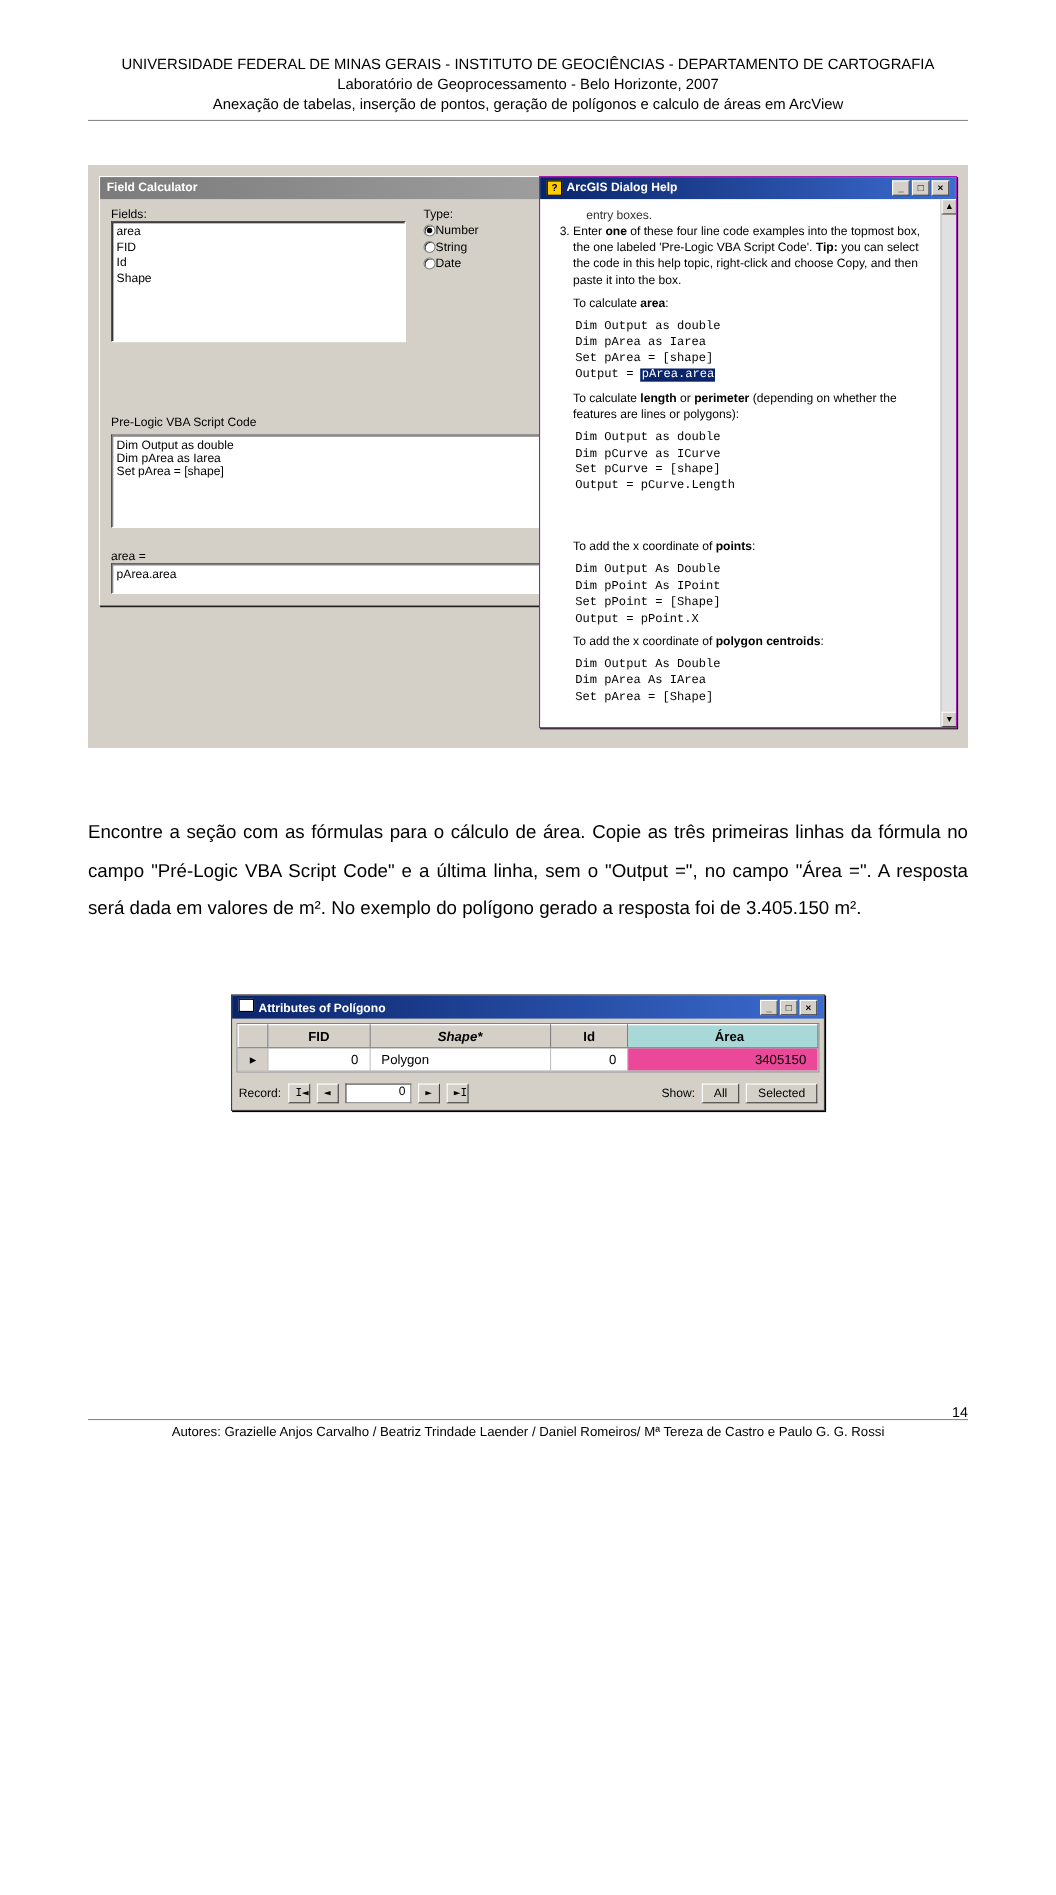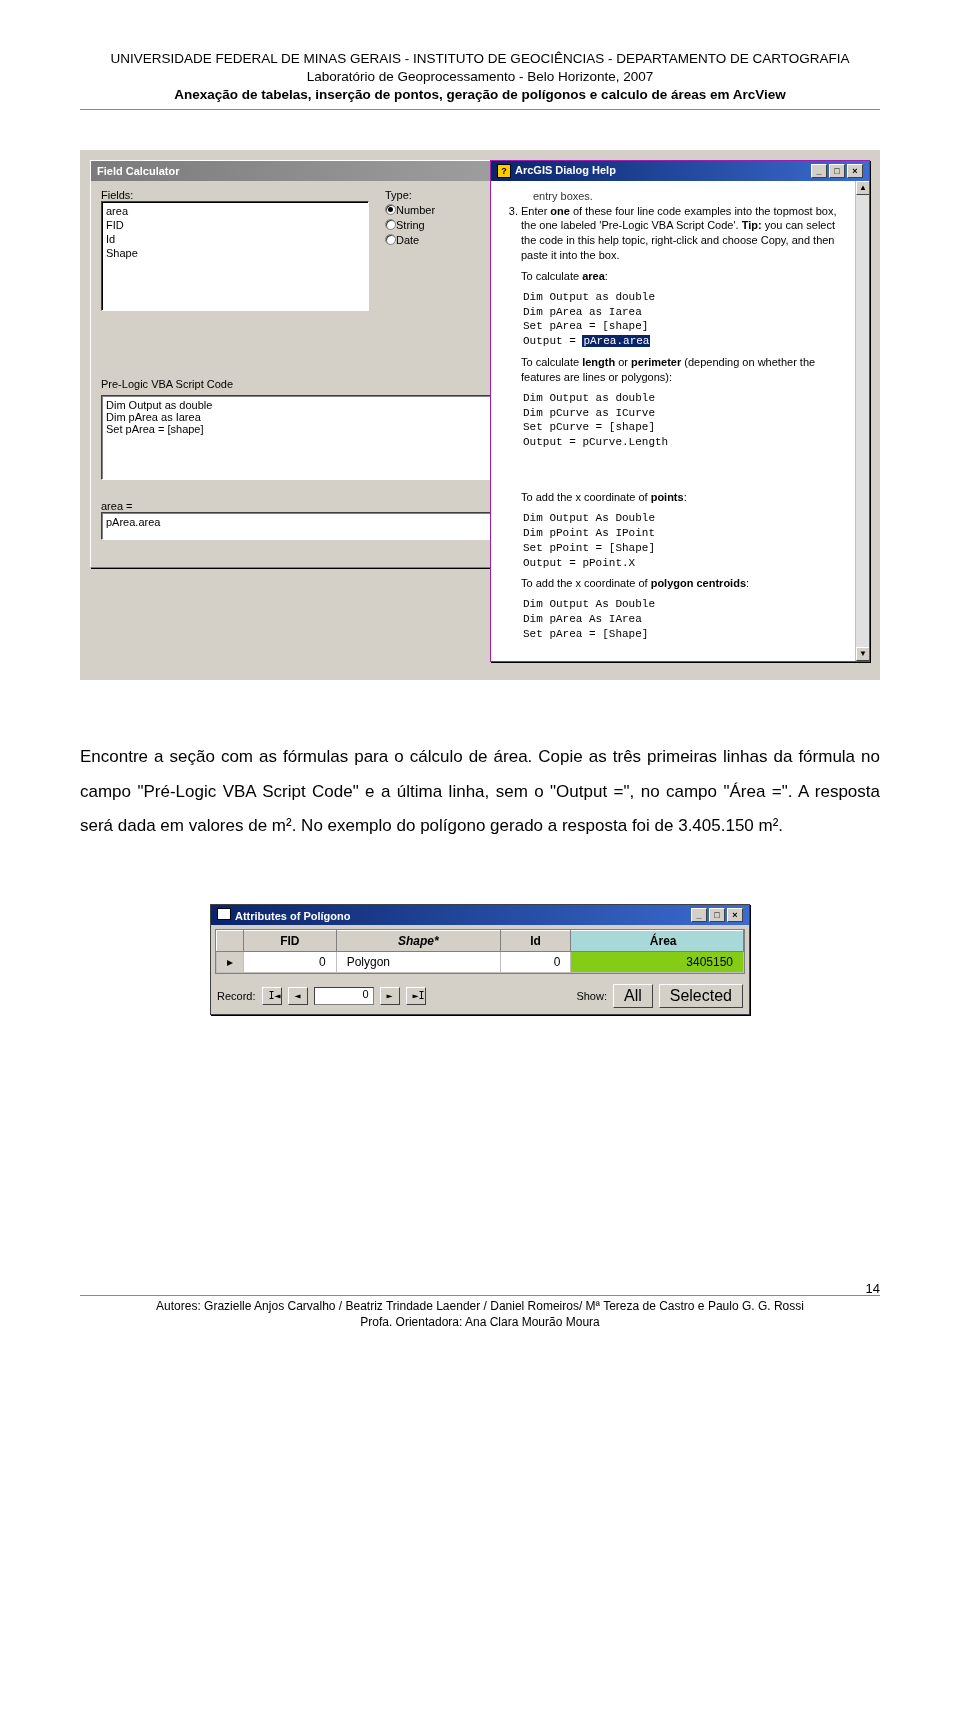--- a/index.html
+++ b/index.html
@@ -15,21 +15,21 @@
     padding: 50px 80px 30px 80px;
   }
   .doc-header {
     text-align: center;
     font-size: 13.5px;
     line-height: 1.35;
     border-bottom: 1px solid #888;
     padding-bottom: 4px;
     margin-bottom: 40px;
   }
-  .doc-header .bold { font-weight: bold; }
+  .doc-header .bold { font-weight: normal; }
   .screenshot-block {
     background: #d4d0c8;
     padding: 10px;
     margin-bottom: 60px;
     position: relative;
     height: 530px;
   }
   .fc-window {
     position: absolute;
     left: 10px;
@@ -106,21 +106,21 @@
   .radio-dot.sel::after {
     content: ""; width: 5px; height: 5px; border-radius: 50%; background: #000;
   }
   .op-grid { display: grid; grid-template-columns: repeat(3, 24px); gap: 3px; margin-top: 10px; }
   .win-btn {
     background: #d4d0c8;
     border: 1px solid #fff;
     border-right-color: #404040;
     border-bottom-color: #404040;
     text-align: center;
-    font-size: 16px;
+    font-size: 11px;
     padding: 2px 6px;
     cursor: default;
   }
   .op-btn { padding: 0; height: 20px; line-height: 18px; font-family: monospace; font-size: 12px; }
   .fc-row2 {
     display: flex;
     justify-content: space-between;
     align-items: center;
     margin-top: 14px;
   }
@@ -238,21 +238,21 @@
     font-weight: bold;
   }
   .attr-table th.sel { font-style: italic; }
   .attr-table th.selcol { background: #a8d8d8; padding-left: 20px; }
   .attr-table td {
     border: 1px solid #c0c0c0;
     padding: 3px 10px;
     text-align: right;
   }
   .attr-table td.left { text-align: left; }
-  .attr-table td.selcell { background: #84cc16; }
+  .attr-table td.selcell { background: #ec4899; }
   .rowhead {
     width: 20px; background: #d4d0c8;
     border: 1px solid #808080;
     border-top-color: #fff; border-left-color: #fff;
   }
   .attr-footer {
     display: flex;
     align-items: center;
     gap: 6px;
     padding: 6px;
@@ -480,16 +480,15 @@
       <div class="win-btn nav-btn">►I</div>
       <span style="margin-left:auto">Show:</span>
       <div class="win-btn" style="padding:2px 10px">All</div>
       <div class="win-btn" style="padding:2px 10px">Selected</div>
     </div>
   </div>
 
   <div class="doc-footer">
     <span class="page-num">14</span>
     <div>Autores: Grazielle Anjos Carvalho / Beatriz Trindade Laender / Daniel Romeiros/ Mª Tereza de Castro e Paulo G. G. Rossi</div>
-    <div>Profa. Orientadora: Ana Clara Mourão Moura</div>
   </div>
 
 </div>
 
 </body></html>

